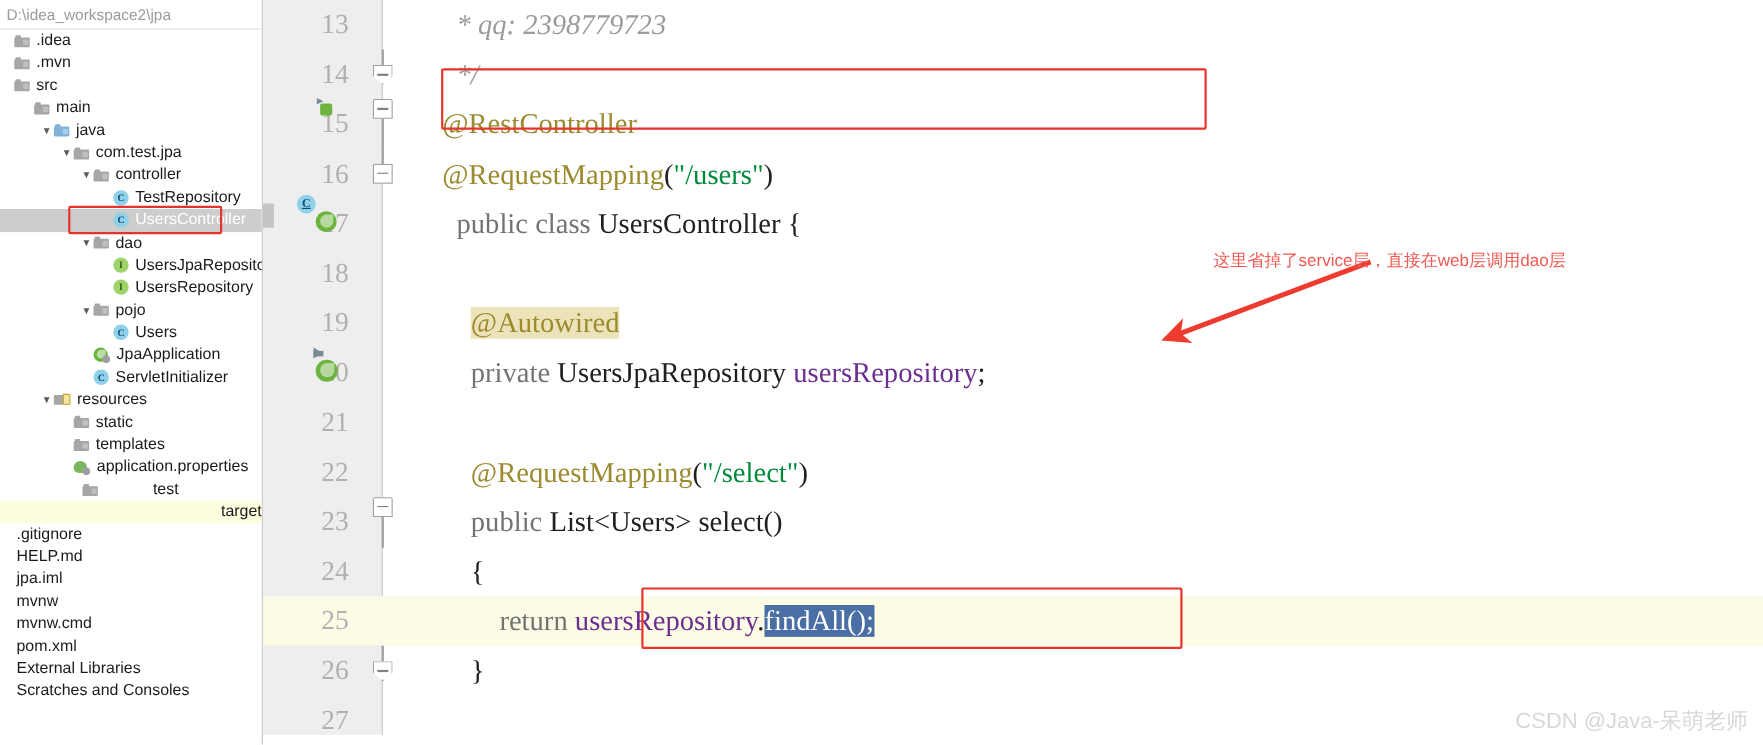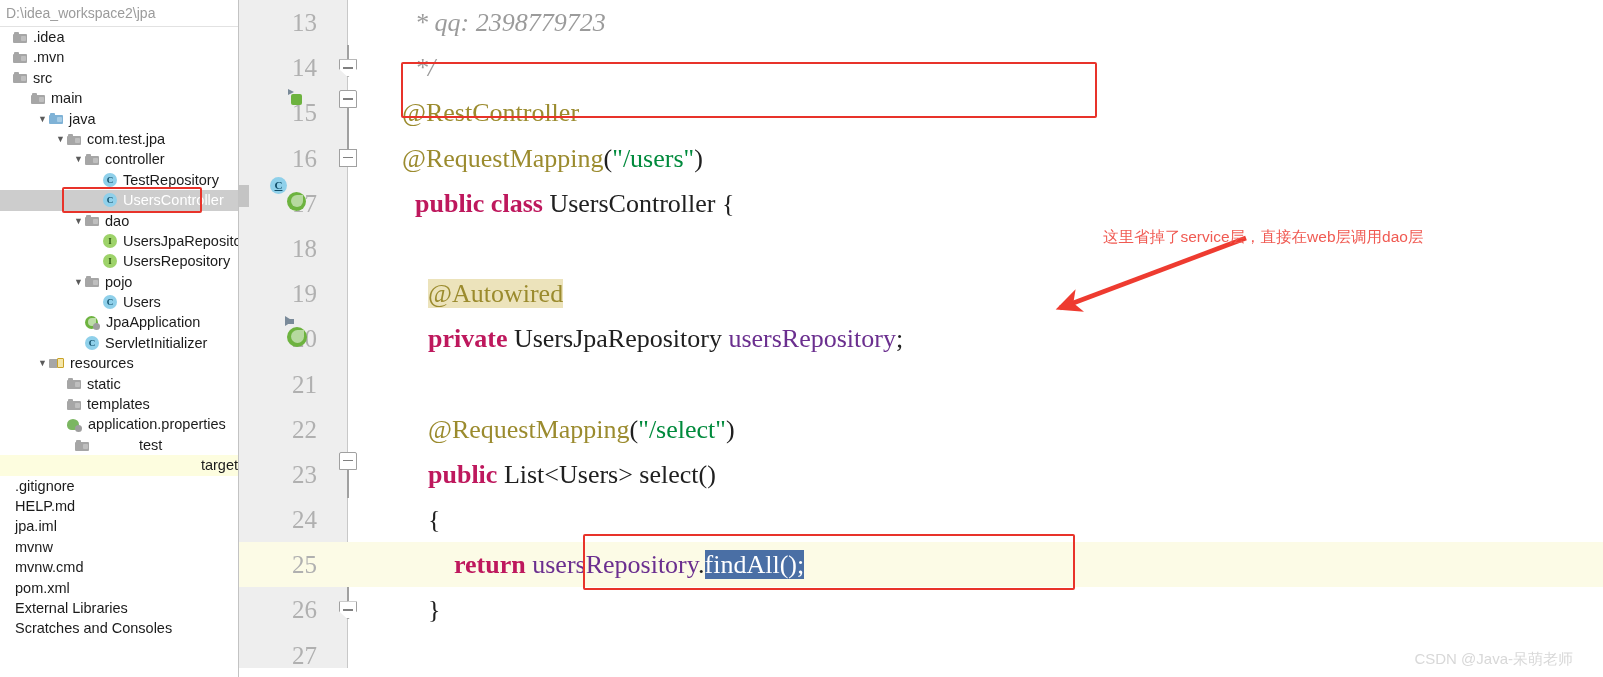--- a/index.html
+++ b/index.html
@@ -114,21 +114,21 @@
   .fold{
     position:absolute;left:96px;top:0;width:26px;height:45.2px;z-index:3;
   }
   .gutter-icon{position:absolute;left:45px;z-index:4;}
 
   .code{
     position:absolute;left:120px;top:0;height:45.2px;line-height:45.2px;
     font-family:"Liberation Serif",serif;font-size:26px;
     white-space:pre;z-index:2;color:#202020;margin-left:43px;
   }
-  .kw{color:#be185d;font-weight:bold;}
+  .kw{color:#737373;font-weight:normal;}
   .anno{color:#9b8b2e;}
   .str{color:#008a3c;}
   .field{color:#6b2f8f;}
   .cmt{color:#9b9b9b;font-style:italic;}
   .hl-anno{background:#ece3bb;}
   .sel{background:#4a6fa5;color:#ffffff;}
 
   
   .fm{
     position:absolute;left:4px;width:18px;height:18px;
@@ -191,21 +191,21 @@
   .redbox{
     position:absolute;border:2.5px solid #e8332a;border-radius:2px;
     pointer-events:none;z-index:9;
   }
   .note{
     position:absolute;font-size:15.5px;color:#f05a52;white-space:nowrap;
     font-family:"Liberation Sans",sans-serif;z-index:9;
   }
   .arrow-svg{position:absolute;z-index:9;pointer-events:none;}
   .watermark{
-    position:absolute;right:30px;bottom:8px;font-size:15px;color:#d8d8d8;
+    position:absolute;right:14px;bottom:8px;font-size:20px;color:#d8d8d8;
     white-space:nowrap;z-index:9;
   }
   .scrollbar-mark{
     position:absolute;left:0;width:10px;height:22px;background:#c4c4c4;
   }
 </style>
 </head>
 <body>
 
 <div class="app">

